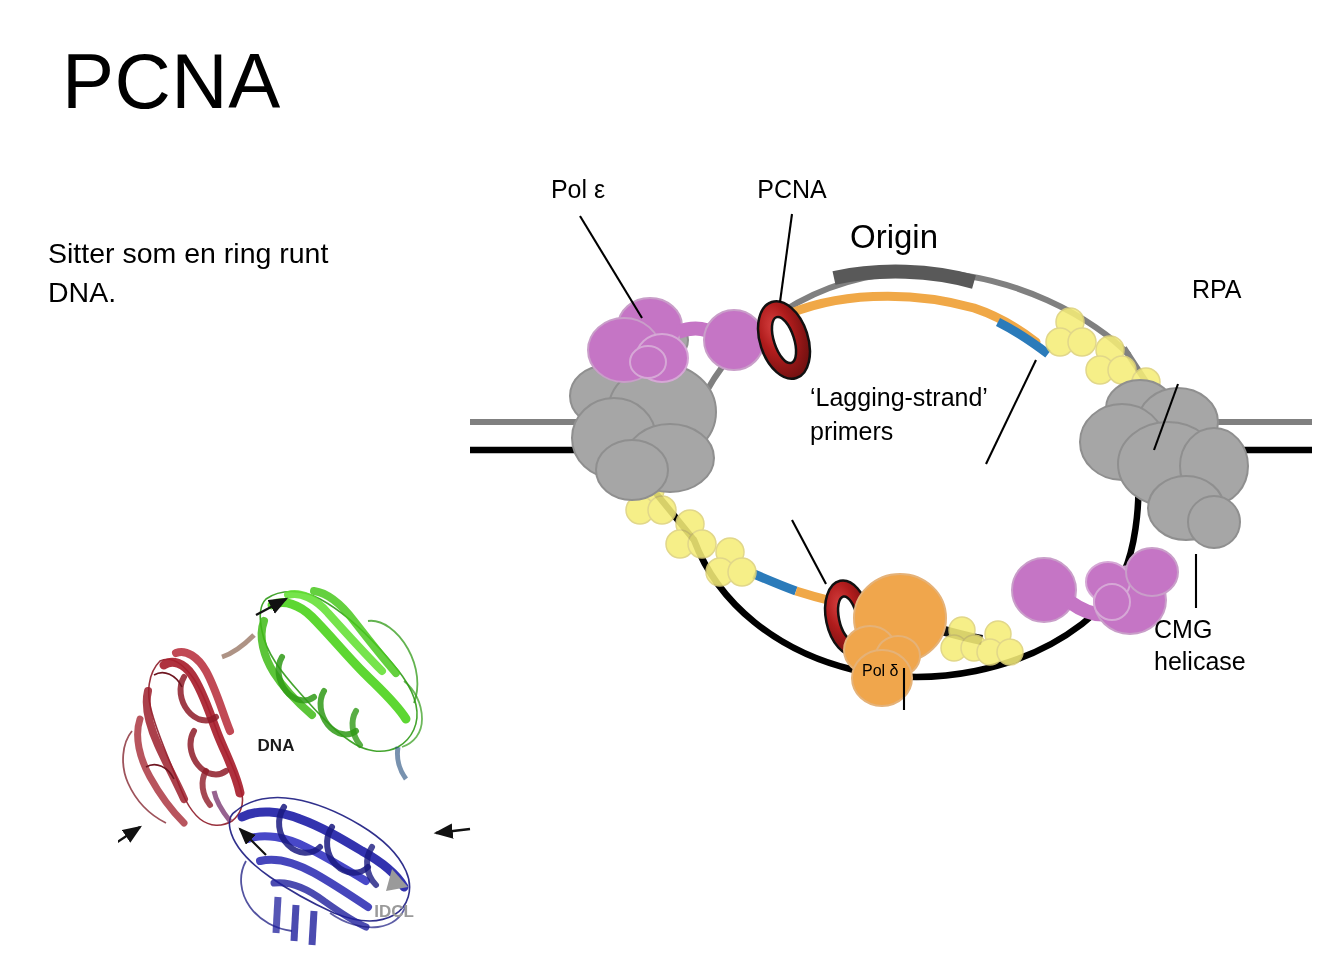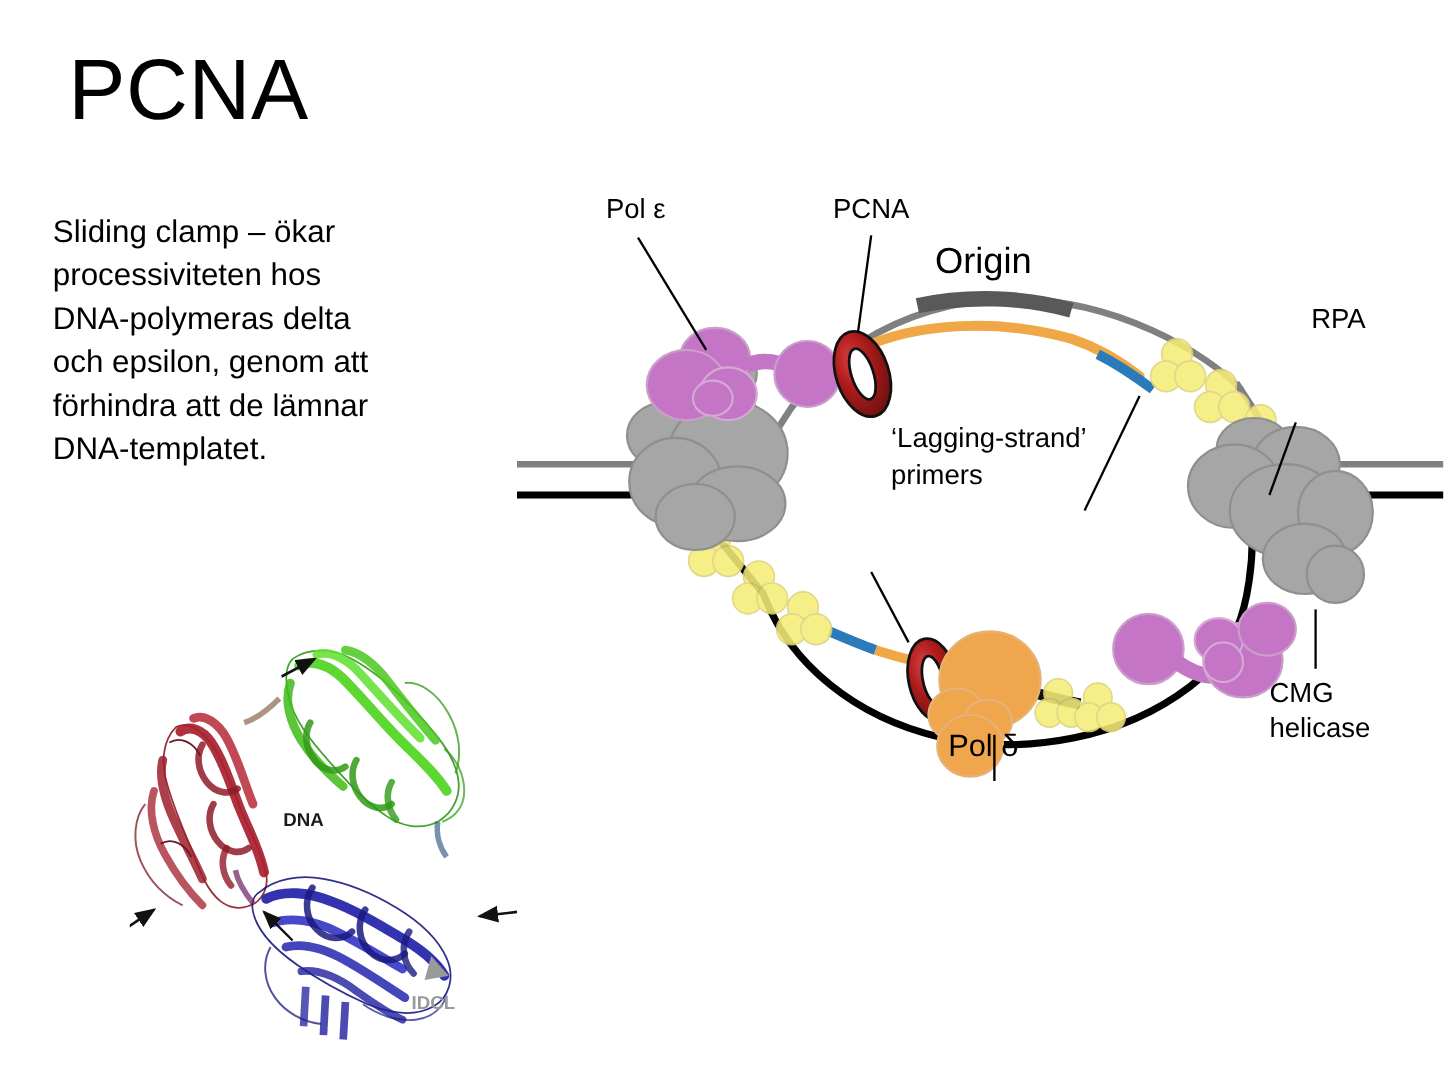--- a/index.html
+++ b/index.html
@@ -99,21 +99,21 @@
     stroke-width: 2.1;
     fill: none;
   }
 </style>
 </head>
 <body>
 
 <div id="slide-title">PCNA</div>
 
 <div id="body-column">
-  <p class="body-para" id="para-1">Sliding clamp – ökar processiviteten hos DNA-polymeras delta och epsilon, genom att förhindra att de lämnar DNA-templatet.</p>
+  <p class="body-para" id="para-2">Sitter som en ring runt DNA.</p>
 </div>
 
 <div id="pcna-structure">
 <svg width="380" height="390" viewBox="0 0 380 390" xmlns="http://www.w3.org/2000/svg">
   <defs>
     <marker id="arrowBlack" markerWidth="9" markerHeight="9" refX="7" refY="3.2" orient="auto" markerUnits="strokeWidth">
       <path d="M0,0 L8,3.2 L0,6.4 z" fill="#111111"></path>
     </marker>
   </defs>
 
@@ -335,13 +335,13 @@
   <text class="diag-label" x="730" y="148" text-anchor="start">RPA</text>
 
   <text class="diag-label" x="348" y="256" text-anchor="start">‘Lagging-strand’</text>
   <text class="diag-label" x="348" y="290" text-anchor="start">primers</text>
 
   <text class="diag-label" x="692" y="488" text-anchor="start">CMG</text>
   <text class="diag-label" x="692" y="520" text-anchor="start">helicase</text>
 </svg>
 </div>
 
-<div style="position:absolute; left:862px; top:662px; font-size:28px; font-family:'Liberation Sans', sans-serif; color:#000;">Pol δ</div>
+<div style="position:absolute; left:862px; top:662px; font-size:16px; font-family:'Liberation Sans', sans-serif; color:#000;">Pol δ</div>
 
 </body></html>

